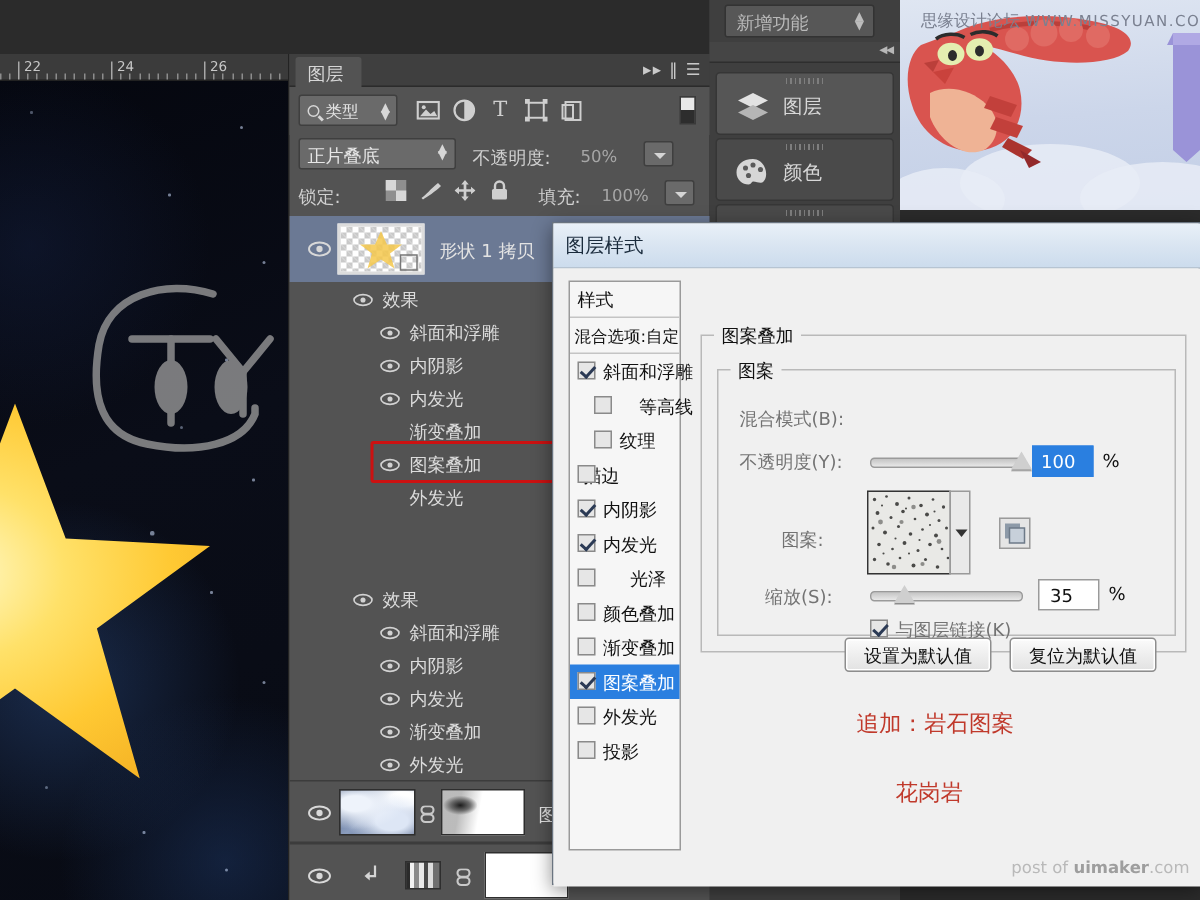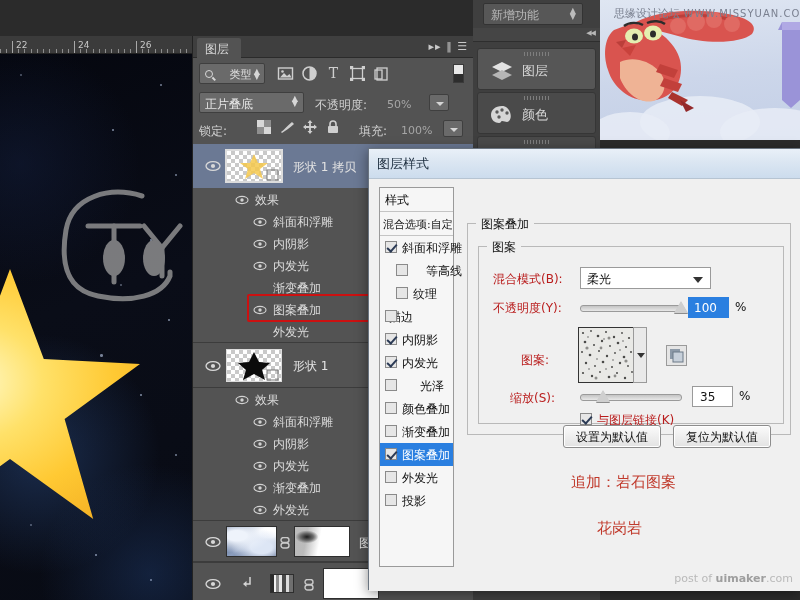--- a/index.html
+++ b/index.html
@@ -60,21 +60,21 @@
     position:absolute; left:4px; top:2px; height:20px; padding:3px 12px 0 8px;
     background:#535353; color:#d6d6d6; font-size:12px; border-radius:2px 2px 0 0;
   }
   .lp-tab-icons { position:absolute; right:6px; top:4px; color:#c9c9c9; font-size:11px; letter-spacing:1px; }
   .lp-filterrow {
     position:absolute; left:0; top:22px; width:281px; height:32px; background:#535353;
   }
   .filter-select {
     position:absolute; left:6px; top:5px; width:66px; height:21px;
     background:#6a6a6a; border:1px solid #3f3f3f; border-radius:2px;
-    color:#e2e2e2; font-size:11px; padding:3px 0 0 17px;text-align:center;
+    color:#e2e2e2; font-size:11px; padding:3px 0 0 17px;
   }
   .mag { position:absolute; left:5px; top:6px; width:8px; height:8px; border:1.5px solid #d7d7d7; border-radius:50%; }
   .mag:after { content:''; position:absolute; left:6px; top:7px; width:4px; height:1.5px; background:#d7d7d7; transform:rotate(45deg); }
   .spin { position:absolute; right:4px; top:5px; color:#d7d7d7; font-size:8px; line-height:5px; }
   .fi { position:absolute; top:7px; width:17px; height:17px; color:#cfcfcf; }
   .fi svg { display:block; }
   .bw-sw { position:absolute; right:10px; top:6px; width:11px; height:19px;
            background:linear-gradient(#e8e8e8 0 50%, #2d2d2d 50% 100%); border:1px solid #3a3a3a; }
   .lp-blendrow { position:absolute; left:0; top:54px; width:281px; height:26px; }
   .blend-select {
@@ -191,21 +191,21 @@
   }
   .sitem.sel .cbx { background:#e6e6e6; }
 
   .group {
     position:absolute; border:1px solid #b9b9b9;
   }
   .group > .gtitle {
     position:absolute; top:-8px; left:8px; background:#f0f0f0; padding:0 5px;
     color:#111; font-size:12px; white-space:nowrap;
   }
-  .flabel { position:absolute; color:#b91c1c; font-size:12px; white-space:nowrap; }
+  .flabel { position:absolute; color:#737373; font-size:12px; white-space:nowrap; }
   .fsel {
     position:absolute; background:#fff; border:1px solid #9a9a9a;
     color:#111; font-size:12px; padding:3px 0 0 6px;
   }
   .fsel .arr { position:absolute; right:7px; top:9px; border-left:5px solid transparent; border-right:5px solid transparent; border-top:6px solid #333; }
   .ftext {
     position:absolute; background:#fff; border:1px solid #9a9a9a;
     color:#111; font-size:12px; padding:3px 0 0 7px;
   }
   .ftext.sel-blue { background:#2a7fe0; color:#fff; border:1px solid #2a7fe0; }
@@ -470,35 +470,20 @@
               <ellipse cx="7" cy="5" rx="6" ry="3.6" fill="none" stroke="#d2d2d2" stroke-width="1.1"></ellipse>
               <circle cx="7" cy="5" r="1.7" fill="#d2d2d2"></circle>
             </svg>
         </span>
         <span class="fxrow" style="left:80px; top:4px">图案叠加</span>
       </div>
       <div class="lrow" style="top:176px;height:22px">
         <span class="fxrow" style="left:80px; top:4px">外发光</span>
       </div>
 
-      <div class="lrow sep" style="top:198px;height:46px; border-top:1px solid #3c3c3c;">
-        <span class="eye" style="top:17px">
-          <svg width="16" height="12" viewBox="0 0 16 12">
-              <ellipse cx="8" cy="6" rx="7" ry="4.4" fill="none" stroke="#d8d8d8" stroke-width="1.3"></ellipse>
-              <circle cx="8" cy="6" r="2.1" fill="#d8d8d8"></circle>
-            </svg>
-        </span>
-        <span class="thumb checker" style="left:33px; top:6px; width:56px; height:33px; border:1px solid #dcdcdc;">
-          <svg width="54" height="31" viewBox="0 0 54 31" style="display:block">
-            <polygon points="27,2 32,12 43,13 35,20 38,30 27,24 16,30 19,20 11,13 22,12" fill="#0b0b0b"></polygon>
-            <rect x="40" y="20" width="11" height="10" fill="none" stroke="#777" stroke-width="1"></rect>
-          </svg>
-        </span>
-        <span class="lname" style="left:100px; top:15px">形状 1</span>
-      </div>
 
       <div class="lrow" style="top:244px;height:22px">
         <span class="eye-sm" style="left:42px; top:6px">
           <svg width="14" height="10" viewBox="0 0 14 10">
               <ellipse cx="7" cy="5" rx="6" ry="3.6" fill="none" stroke="#d2d2d2" stroke-width="1.1"></ellipse>
               <circle cx="7" cy="5" r="1.7" fill="#d2d2d2"></circle>
             </svg>
         </span>
         <span class="fxrow" style="left:62px; top:4px">效果</span>
       </div>
@@ -747,24 +732,20 @@
         </div>
       </div>
 
       <div class="group" style="left:98px; top:44px; width:324px; height:212px;">
         <span class="gtitle">图案叠加</span>
 
         <div class="group" style="left:10px; top:22px; width:306px; height:178px;">
           <span class="gtitle">图案</span>
 
           <span class="flabel" style="left:14px; top:24px">混合模式(B):</span>
-          <div class="fsel" style="left:101px; top:20px; width:131px; height:22px;">
-            <span>柔光</span>
-            <span class="arr"></span>
-          </div>
 
           <span class="flabel" style="left:14px; top:53px">不透明度(Y):</span>
           <div class="slider-track" style="left:101px; top:58px; width:102px;"></div>
           <div class="slider-thumb" style="left:195px; top:54px;"></div>
           <div class="ftext sel-blue" style="left:209px; top:50px; width:41px; height:21px; padding-left:5px;">100</div>
           <span class="pct" style="left:256px; top:53px">%</span>
 
           <span class="flabel" style="left:42px; top:105px">图案:</span>
           <div class="pat-sw" style="left:99px; top:80px;">
             <svg width="54" height="54" viewBox="0 0 54 54" style="display:block">

